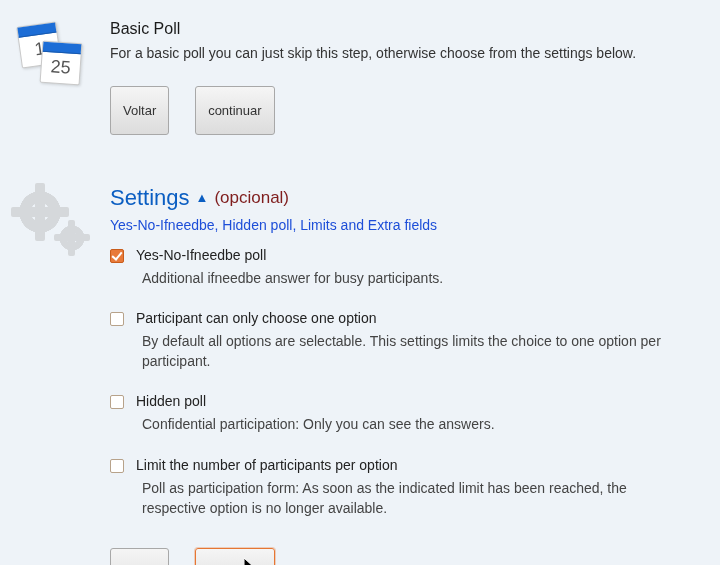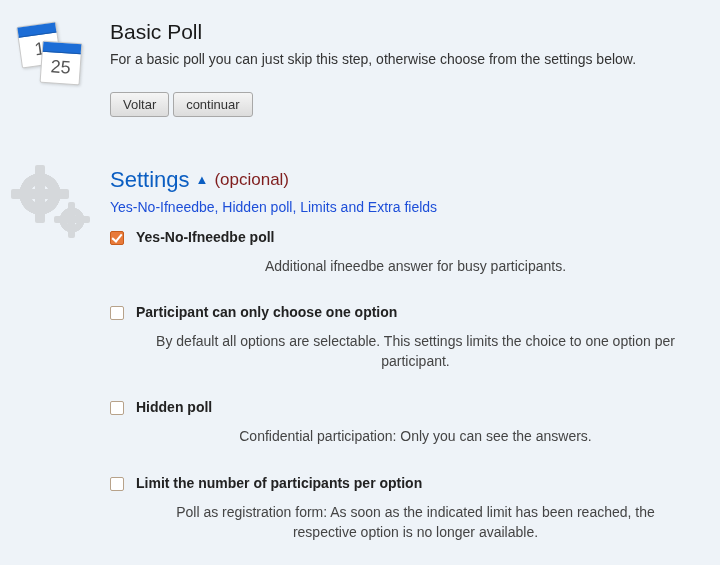--- a/index.html
+++ b/index.html
@@ -22,21 +22,21 @@
     margin-bottom: 50px;
   }
   .icon-col {
     width: 95px;
     flex-shrink: 0;
   }
   .content-col {
     flex: 1;
   }
   h1 {
-    font-size: 21px;
+    font-size: 16px;
     font-weight: normal;
     color: #1a1a1a;
     margin: 0 0 6px 0;
   }
   h2.settings {
     font-size: 22px;
     font-weight: normal;
     color: #0b5ec2;
     margin: 0 0 6px 0;
     display: flex;
@@ -58,28 +58,28 @@
   }
   .subdesc {
     color: #1d4ed8;
     margin: 0 0 14px 0;
   }
   .btnrow {
     margin-top: 22px;
   }
   .btn {
     display: inline-block;
-    padding: 4px 12px;
+    padding: 16px 12px;
     background: linear-gradient(#f5f5f5,#dcdcdc);
     border: 1px solid #a8a8a8;
     border-radius: 3px;
     font-size: 13px;
     color: #333;
     cursor: pointer;
-    margin-right: 0;
+    margin-right: 22px;
   }
   .btn.highlight {
     border: 1px solid #e67633;
     box-shadow: 0 0 0 1px rgba(230,118,51,.3);
   }
   .option {
     display: flex;
     align-items: flex-start;
     gap: 12px;
     margin-bottom: 16px;
@@ -104,29 +104,28 @@
     left: 3px;
     top: 0px;
     width: 4px;
     height: 8px;
     border: solid #fff;
     border-width: 0 2px 2px 0;
     transform: rotate(40deg);
   }
   .option-body { flex: 1; }
   .option-title {
-    font-weight: bold;
+    font-weight: normal;
     color: #222;
     margin: 0 0 2px 0;
   }
   .option-desc {
     color: #444;
     line-height: 1.4;
-    margin: 12px;
-    text-align: center;
+    margin: 6px;
   }
   
   .cal-icon { position: relative; width: 70px; height: 70px; margin-top:4px; margin-left:4px;}
   .cal-page {
     position: absolute;
     width: 40px;
     height: 42px;
     background: #fff;
     border: 1px solid #c9c9c9;
     border-radius: 2px;
@@ -222,21 +221,21 @@
             <div class="cb"></div>
             <div class="option-body">
               <p class="option-title">Hidden poll</p>
               <p class="option-desc">Confidential participation: Only you can see the answers.</p>
             </div>
           </div>
           <div class="option">
             <div class="cb"></div>
             <div class="option-body">
               <p class="option-title">Limit the number of participants per option</p>
-              <p class="option-desc">Poll as registration form: As soon as the indicated limit has been reached, the respective option is no longer available.</p>
+              <p class="option-desc">Poll as participation form: As soon as the indicated limit has been reached, the respective option is no longer available.</p>
             </div>
           </div>
         </div>
 
       <div class="btnrow" style="margin-top:24px; position:relative;">
         <span class="btn">Voltar</span>
         <span class="btn highlight" id="continue-btn">continuar</span>
         <div class="cursor" id="cursor" style="left: 134px; top: 10px;">
           <svg width="16" height="20" viewBox="0 0 16 20">
             <path d="M0 0 L0 14 L3.5 11 L6 17 L8.5 16 L6 10 L11 10 Z" fill="#000" stroke="#fff" stroke-width="1"></path>

